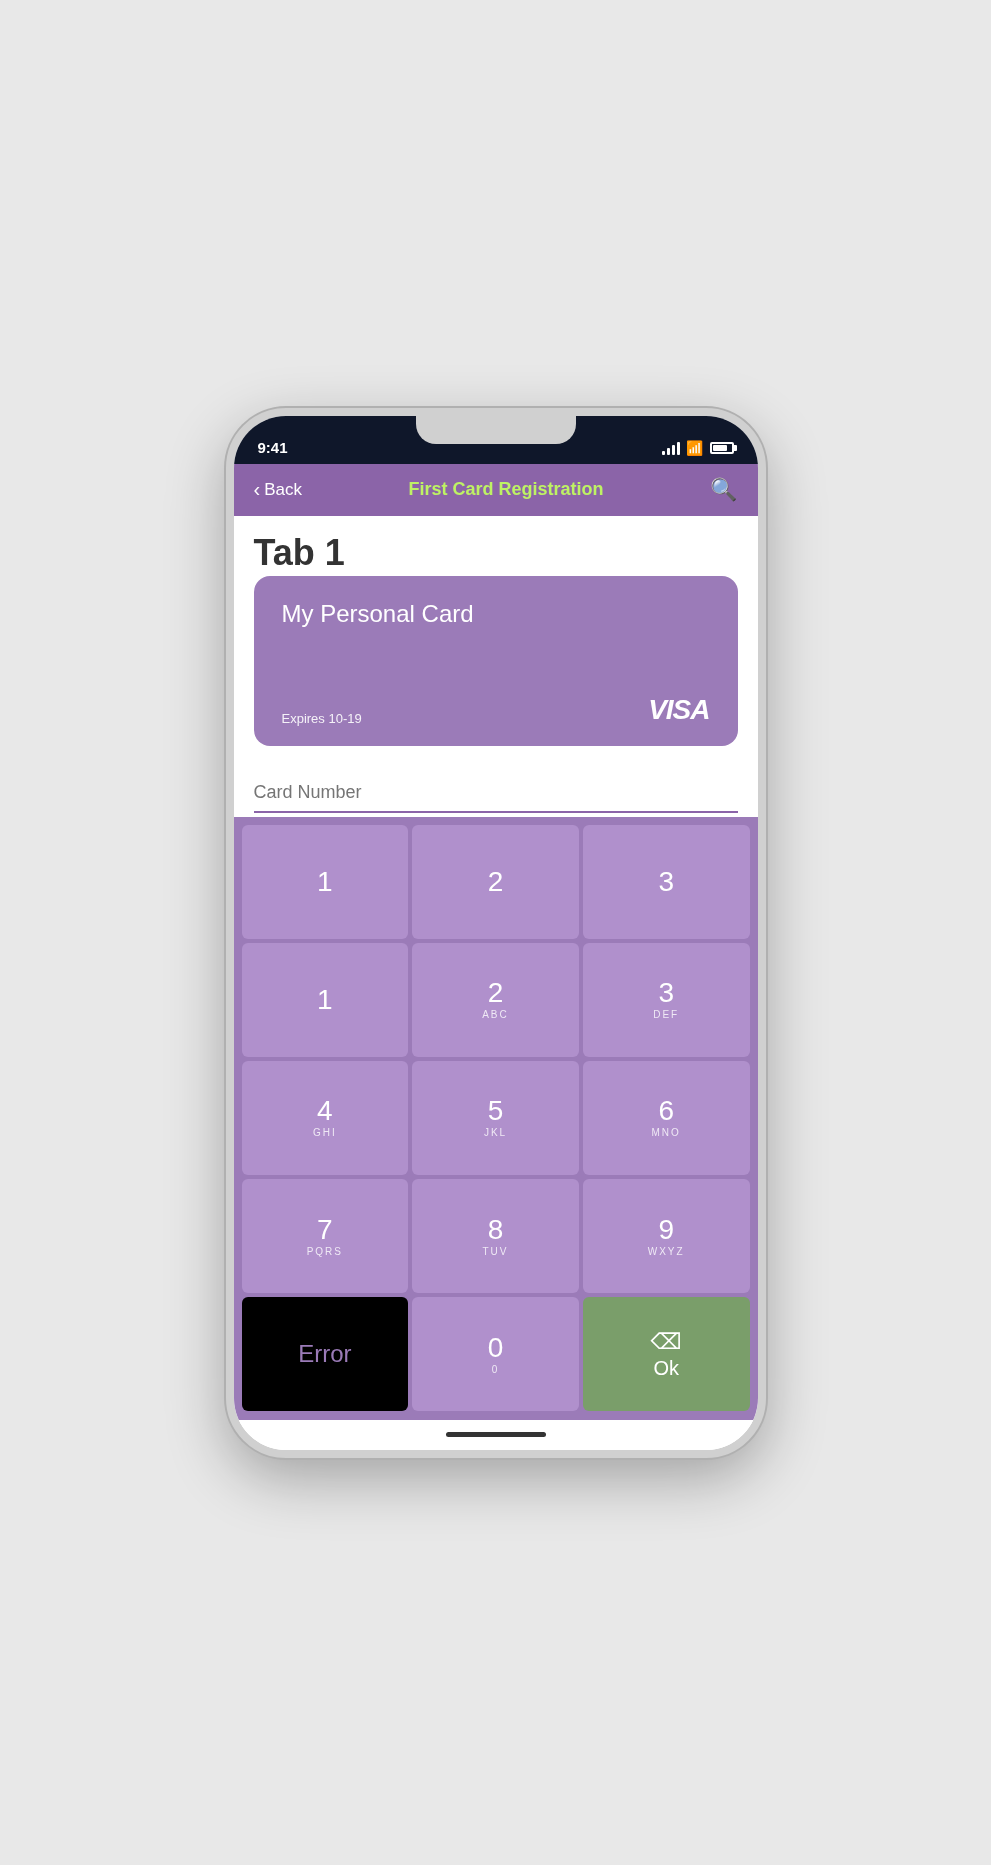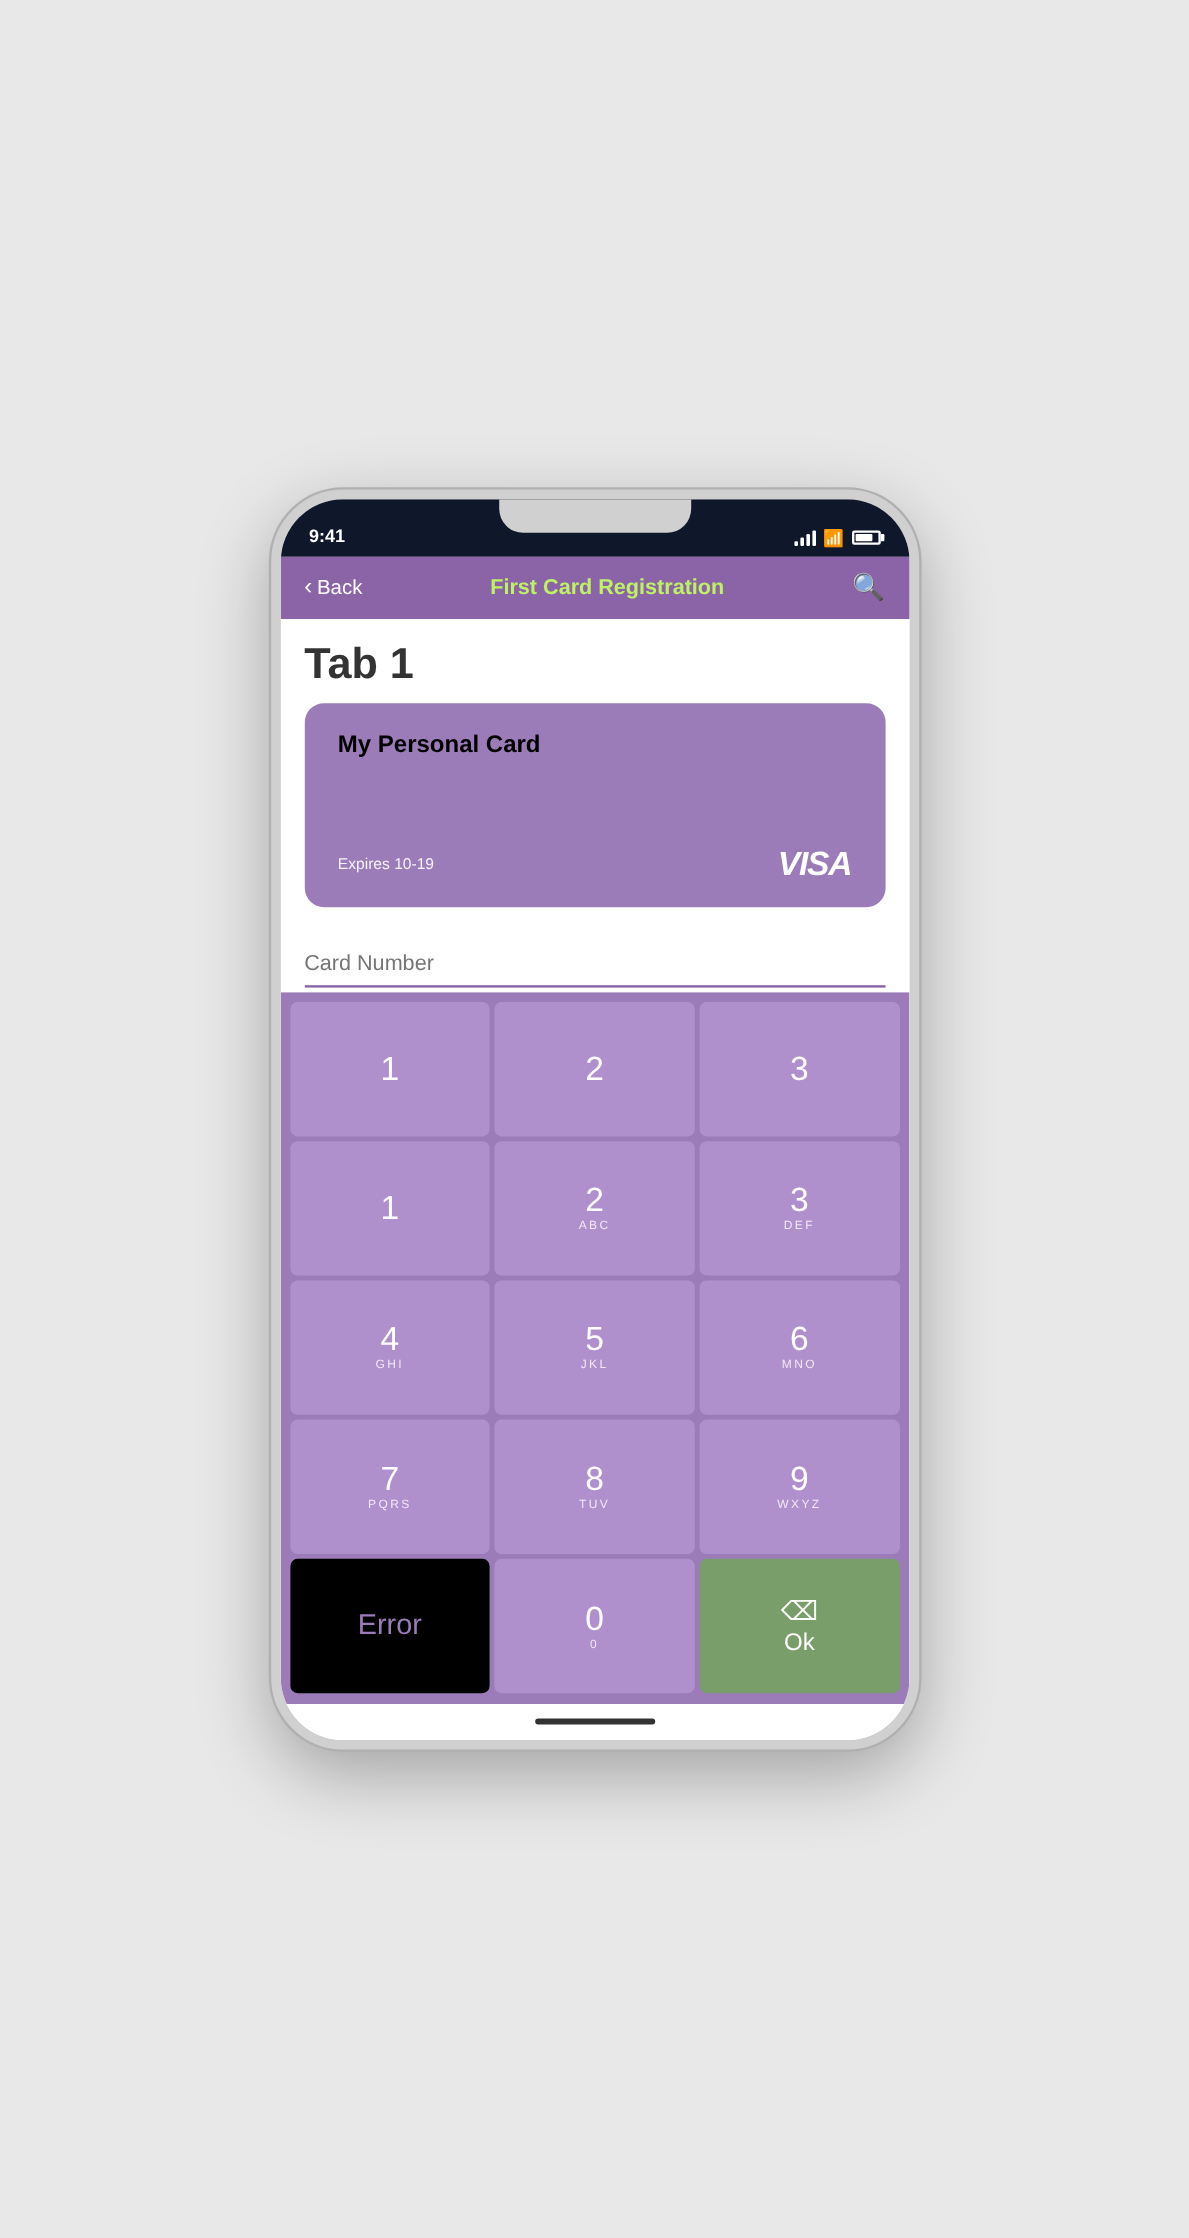--- a/index.html
+++ b/index.html
@@ -169,54 +169,54 @@
     .main-content {
       background: white;
       flex: 1;
       display: flex;
       flex-direction: column;
       overflow: hidden;
     }
 
     
     .tab-label {
-      padding: 16px 20px 12px;
+      padding: 16px 20px 2px;
       font-size: 36px;
       font-weight: 800;
       color: #333;
     }
 
     
     .card-section {
       padding: 0 20px 20px;
     }
     .credit-card {
       background: #9B7BB8;
       border-radius: 16px;
       padding: 24px 28px 20px;
       position: relative;
       height: 170px;
       display: flex;
       flex-direction: column;
       justify-content: space-between;
     }
     .card-name {
-      color: #000000;
-      font-size: 20px;
-      font-weight: 700;
+      color: #ffffff;
+      font-size: 24px;
+      font-weight: 400;
     }
     .card-number-display {
       color: white;
       font-size: 18px;
       letter-spacing: 2px;
     }
     .card-bottom {
       display: flex;
       justify-content: space-between;
-      align-items: center;
+      align-items: flex-end;
     }
     .card-expires {
       color: rgba(255,255,255,0.9);
       font-size: 13px;
     }
     .card-visa {
       color: white;
       font-size: 28px;
       font-weight: 900;
       font-style: italic;

